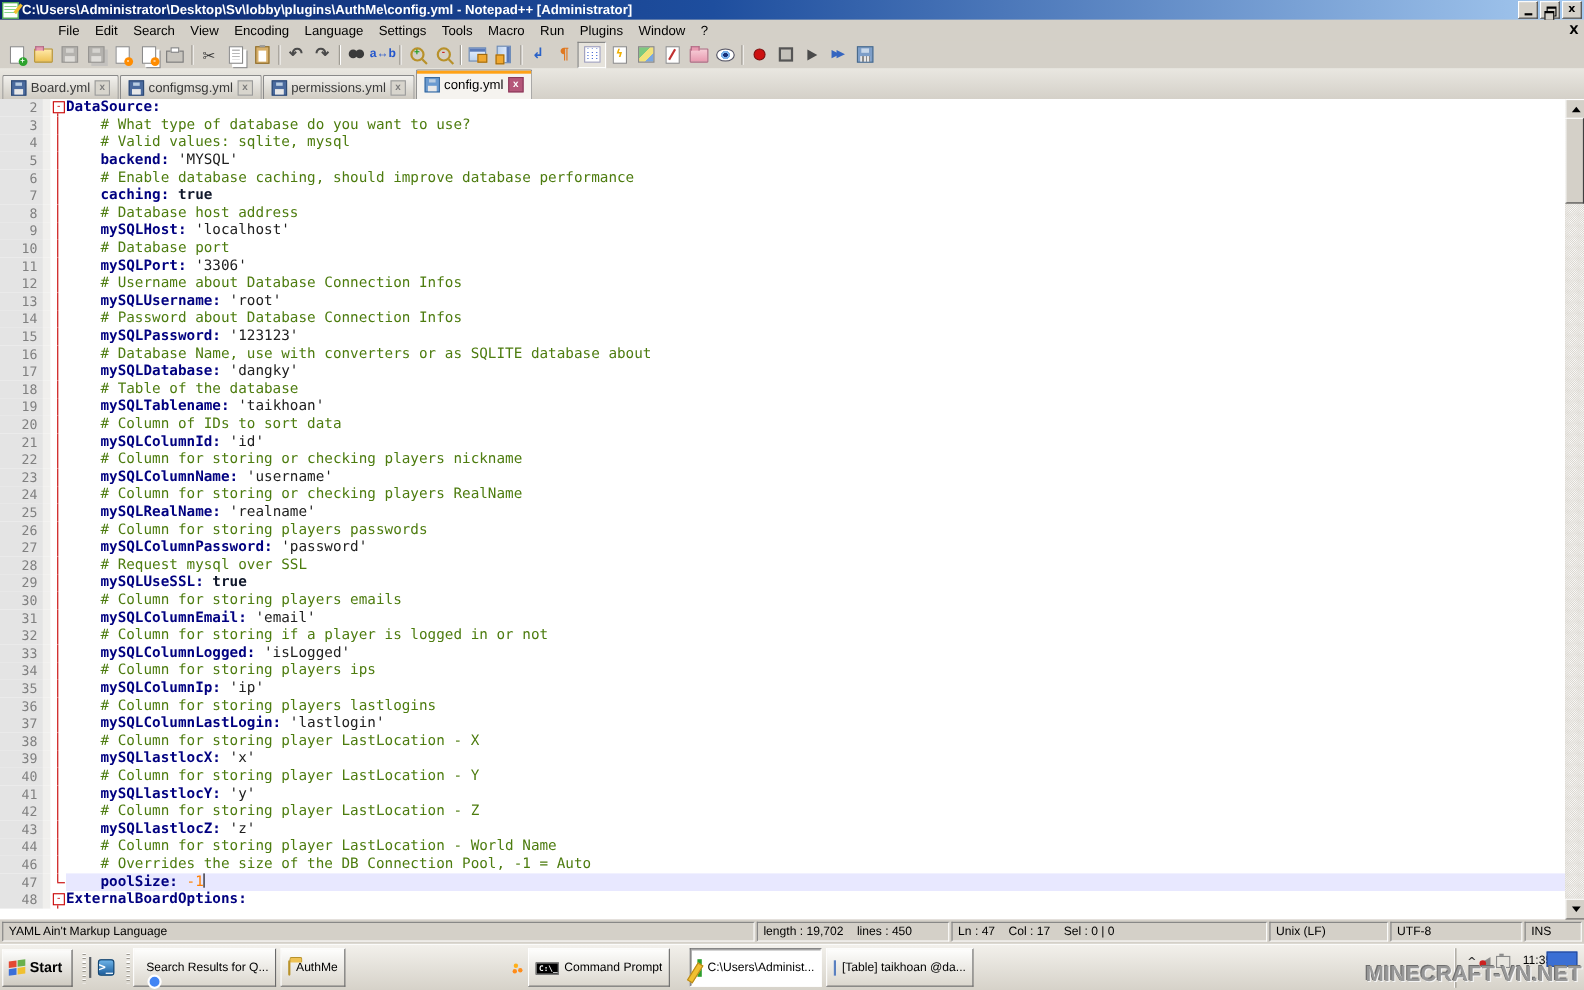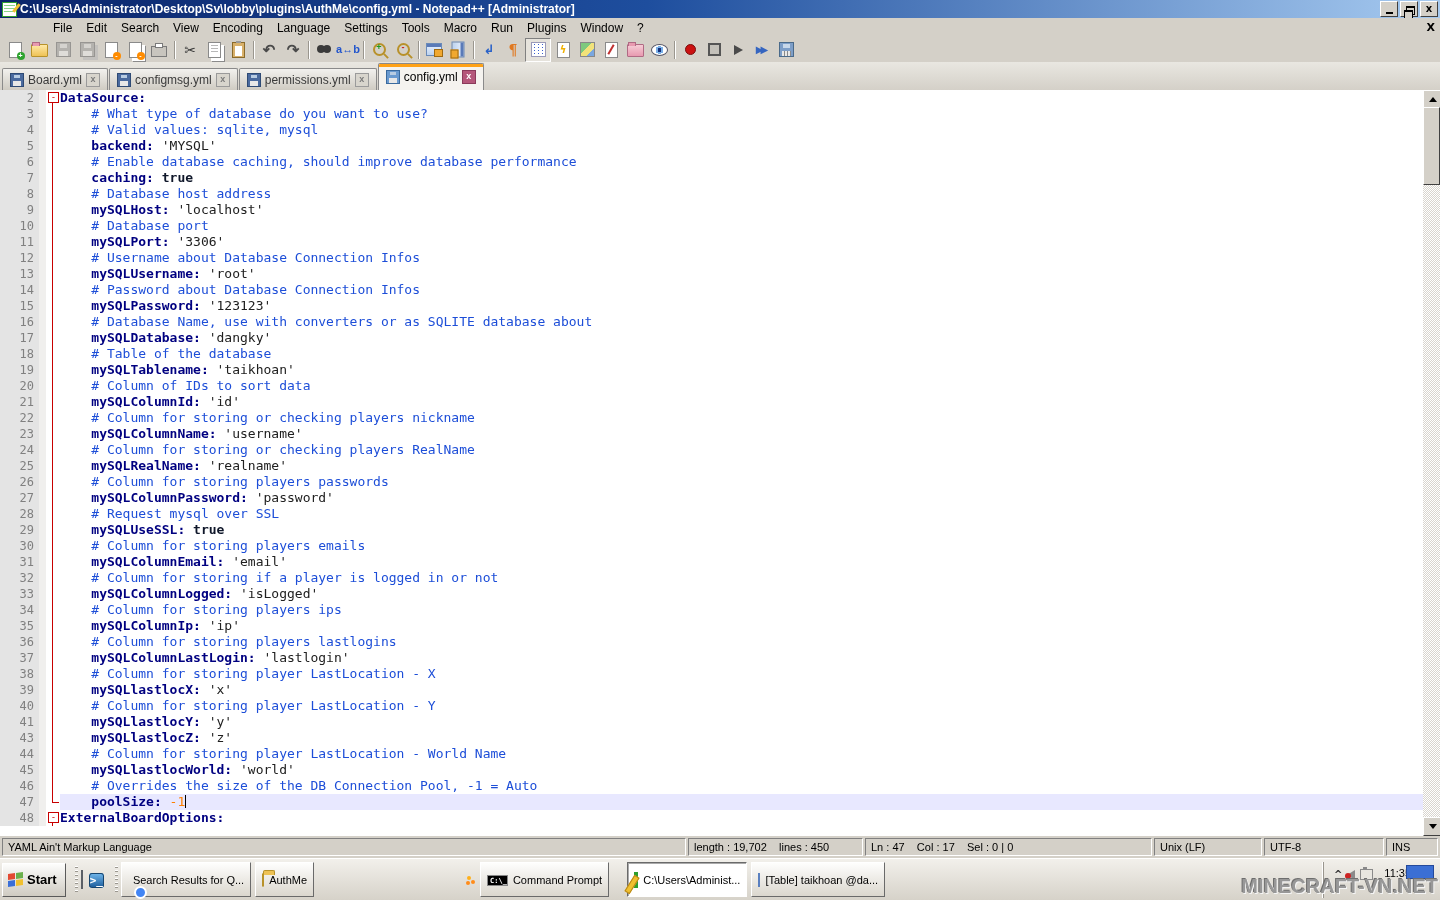--- a/index.html
+++ b/index.html
@@ -105,21 +105,21 @@
   .bm{width:7px;background:#f0efed;flex:0 0 auto;}
   .fold{width:14px;background:#fff;position:relative;flex:0 0 auto;}
   .fold.f-line::before{content:"";position:absolute;left:6px;top:0;bottom:0;width:1px;background:#c80000;}
   .fold.f-open::before{content:"";position:absolute;left:6px;top:12px;bottom:0;width:1px;background:#c80000;}
   .fold.f-end::before{content:"";position:absolute;left:6px;top:0;height:8px;width:1px;background:#c80000;}
   .fold.f-end::after{content:"";position:absolute;left:6px;top:8px;width:7px;height:1px;background:#c80000;}
   .fbox{position:absolute;left:2px;top:2px;width:9px;height:9px;border:1px solid #c80000;background:#fff;
         color:#c80000;font:9px/8px "DejaVu Sans Mono",monospace;text-align:center;}
   .code{flex:1;white-space:pre;line-height:16px;color:#202020;}
   .seg.key{color:#000080;font-weight:bold;}
-  .seg.cmt{color:#1d4ed8;}
+  .seg.cmt{color:#4d7c0f;}
   .seg.str{color:#202020;}
   .seg.kw{color:#0f172a;font-weight:bold;}
   .seg.num{color:#ff8000;}
   .line.cur .code{background:#e8e8ff;}
   .caret{display:inline-block;width:1px;height:13px;background:#000;vertical-align:-2px;}
 
   
   .vscroll{position:absolute;top:90px;right:0;width:17px;height:746px;
      background-color:#d9d5ce;
      background-image:linear-gradient(45deg,#fff 25%,transparent 25%,transparent 75%,#fff 75%),
@@ -616,36 +616,36 @@
         <span class="fold f-line"></span>
         <span class="code"><span class="seg cmt">    # Column for storing player LastLocation - Y</span></span>
       </div>
       <div class="line">
         <span class="ln">41</span>
         <span class="bm"></span>
         <span class="fold f-line"></span>
         <span class="code"><span class="seg key">    mySQLlastlocY:</span><span class="seg str"> 'y'</span></span>
       </div>
       <div class="line">
+        <span class="ln">42</span>
+        <span class="bm"></span>
+        <span class="fold f-line"></span>
+        <span class="code"><span class="seg cmt">    # Column for storing player LastLocation - Z</span></span>
+      </div>
+      <div class="line">
         <span class="ln">43</span>
         <span class="bm"></span>
         <span class="fold f-line"></span>
         <span class="code"><span class="seg key">    mySQLlastlocZ:</span><span class="seg str"> 'z'</span></span>
       </div>
       <div class="line">
         <span class="ln">44</span>
         <span class="bm"></span>
         <span class="fold f-line"></span>
         <span class="code"><span class="seg cmt">    # Column for storing player LastLocation - World Name</span></span>
-      </div>
-      <div class="line">
-        <span class="ln">45</span>
-        <span class="bm"></span>
-        <span class="fold f-line"></span>
-        <span class="code"><span class="seg key">    mySQLlastlocWorld:</span><span class="seg str"> 'world'</span></span>
       </div>
       <div class="line">
         <span class="ln">46</span>
         <span class="bm"></span>
         <span class="fold f-line"></span>
         <span class="code"><span class="seg cmt">    # Overrides the size of the DB Connection Pool, -1 = Auto</span></span>
       </div>
       <div class="line cur">
         <span class="ln">47</span>
         <span class="bm"></span>

